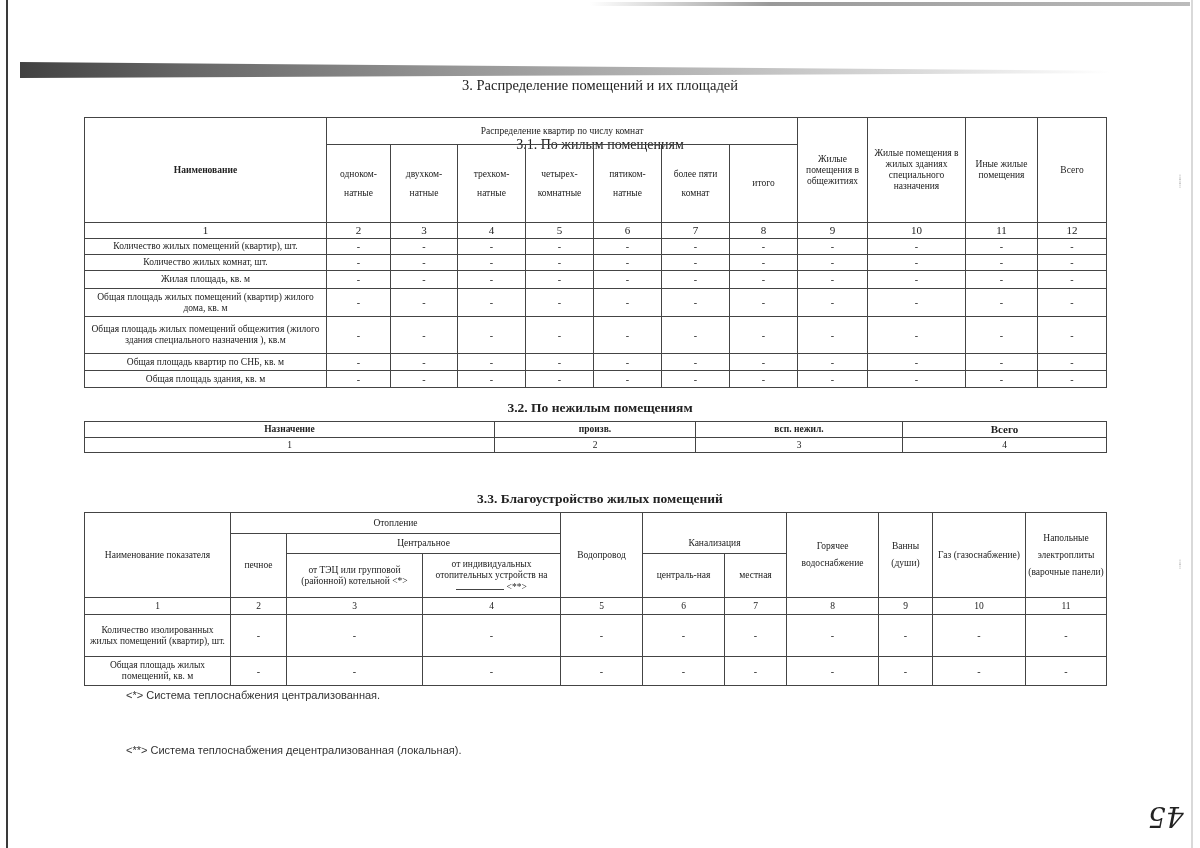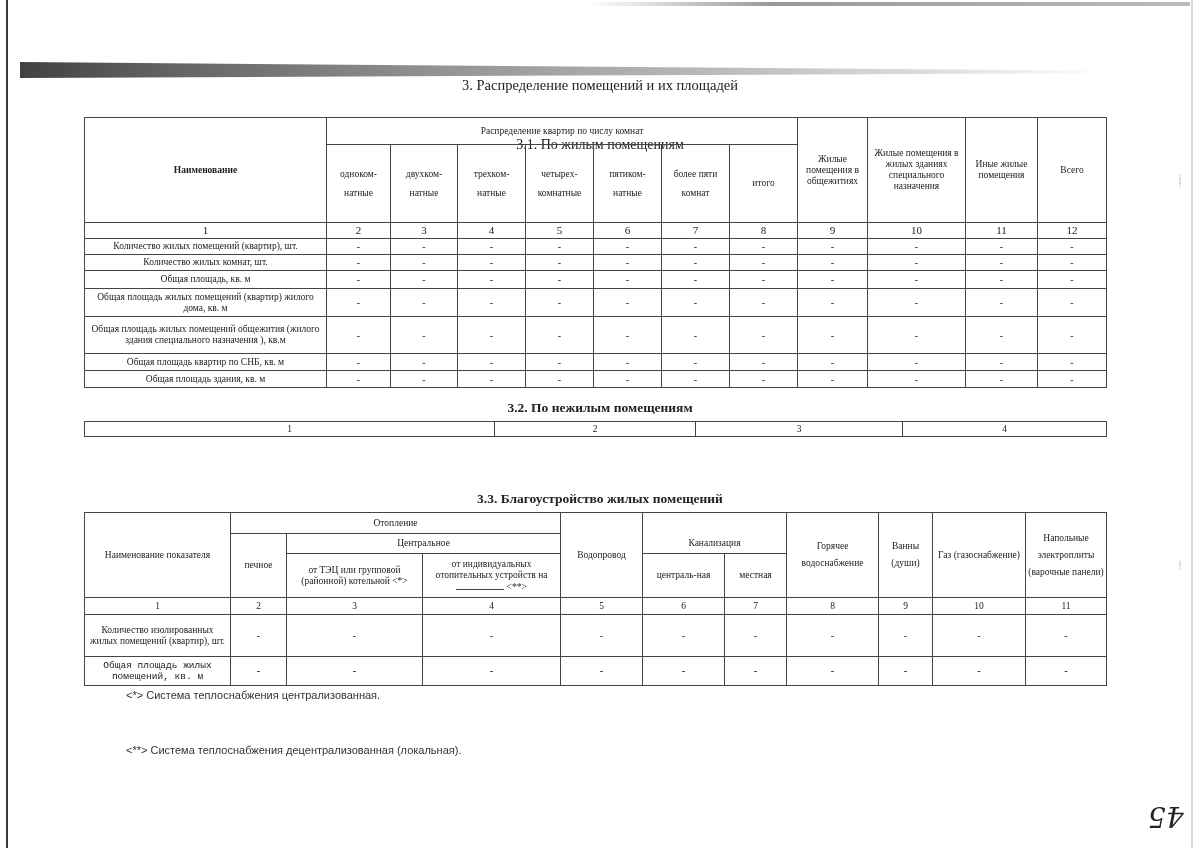--- a/index.html
+++ b/index.html
@@ -119,21 +119,21 @@
         <td class="dash">-</td>
         <td class="dash">-</td>
         <td class="dash">-</td>
         <td class="dash">-</td>
         <td class="dash">-</td>
         <td class="dash">-</td>
         <td class="dash">-</td>
         <td class="dash">-</td>
       </tr>
       <tr style="height: 18px;">
-        <td class="small">Общая площадь, кв. м</td>
+        <td class="small">Жилая площадь, кв. м</td>
         <td class="dash">-</td>
         <td class="dash">-</td>
         <td class="dash">-</td>
         <td class="dash">-</td>
         <td class="dash">-</td>
         <td class="dash">-</td>
         <td class="dash">-</td>
         <td class="dash">-</td>
         <td class="dash">-</td>
         <td class="dash">-</td>
@@ -201,20 +201,26 @@
 <div class="title t-32">3.2. По нежилым помещениям</div>
 
 <table id="t2">
   <colgroup>
     <col style="width:410px">
       <col style="width:201px">
       <col style="width:207px">
       <col style="width:204px">
   </colgroup>
   <tbody>
+      <tr style="height:16px">
+    <td class="small" style="font-weight:bold">Назначение</td>
+    <td class="small" style="font-weight:bold">произв.</td>
+    <td class="small" style="font-weight:bold">всп. нежил.</td>
+    <td class="small" style="font-weight:bold;font-size:11px">Всего</td>
+  </tr>
   <tr style="height:15px" id="t2-nums">
         <td class="small">1</td>
         <td class="small">2</td>
         <td class="small">3</td>
         <td class="small">4</td>
       </tr>
   </tbody>
     <tbody id="t2-body">
     </tbody>
 </table>
@@ -282,21 +288,21 @@
         <td class="dash">-</td>
         <td class="dash">-</td>
         <td class="dash">-</td>
         <td class="dash">-</td>
         <td class="dash">-</td>
         <td class="dash">-</td>
         <td class="dash">-</td>
         <td class="dash">-</td>
         <td class="dash">-</td>
       </tr>
-      <tr style="height: 29px; font-family: Liberation Mono, monospace;">
+      <tr style="height: 29px;">
         <td class="small">Общая площадь жилых помещений, кв. м</td>
         <td class="dash">-</td>
         <td class="dash">-</td>
         <td class="dash">-</td>
         <td class="dash">-</td>
         <td class="dash">-</td>
         <td class="dash">-</td>
         <td class="dash">-</td>
         <td class="dash">-</td>
         <td class="dash">-</td>

